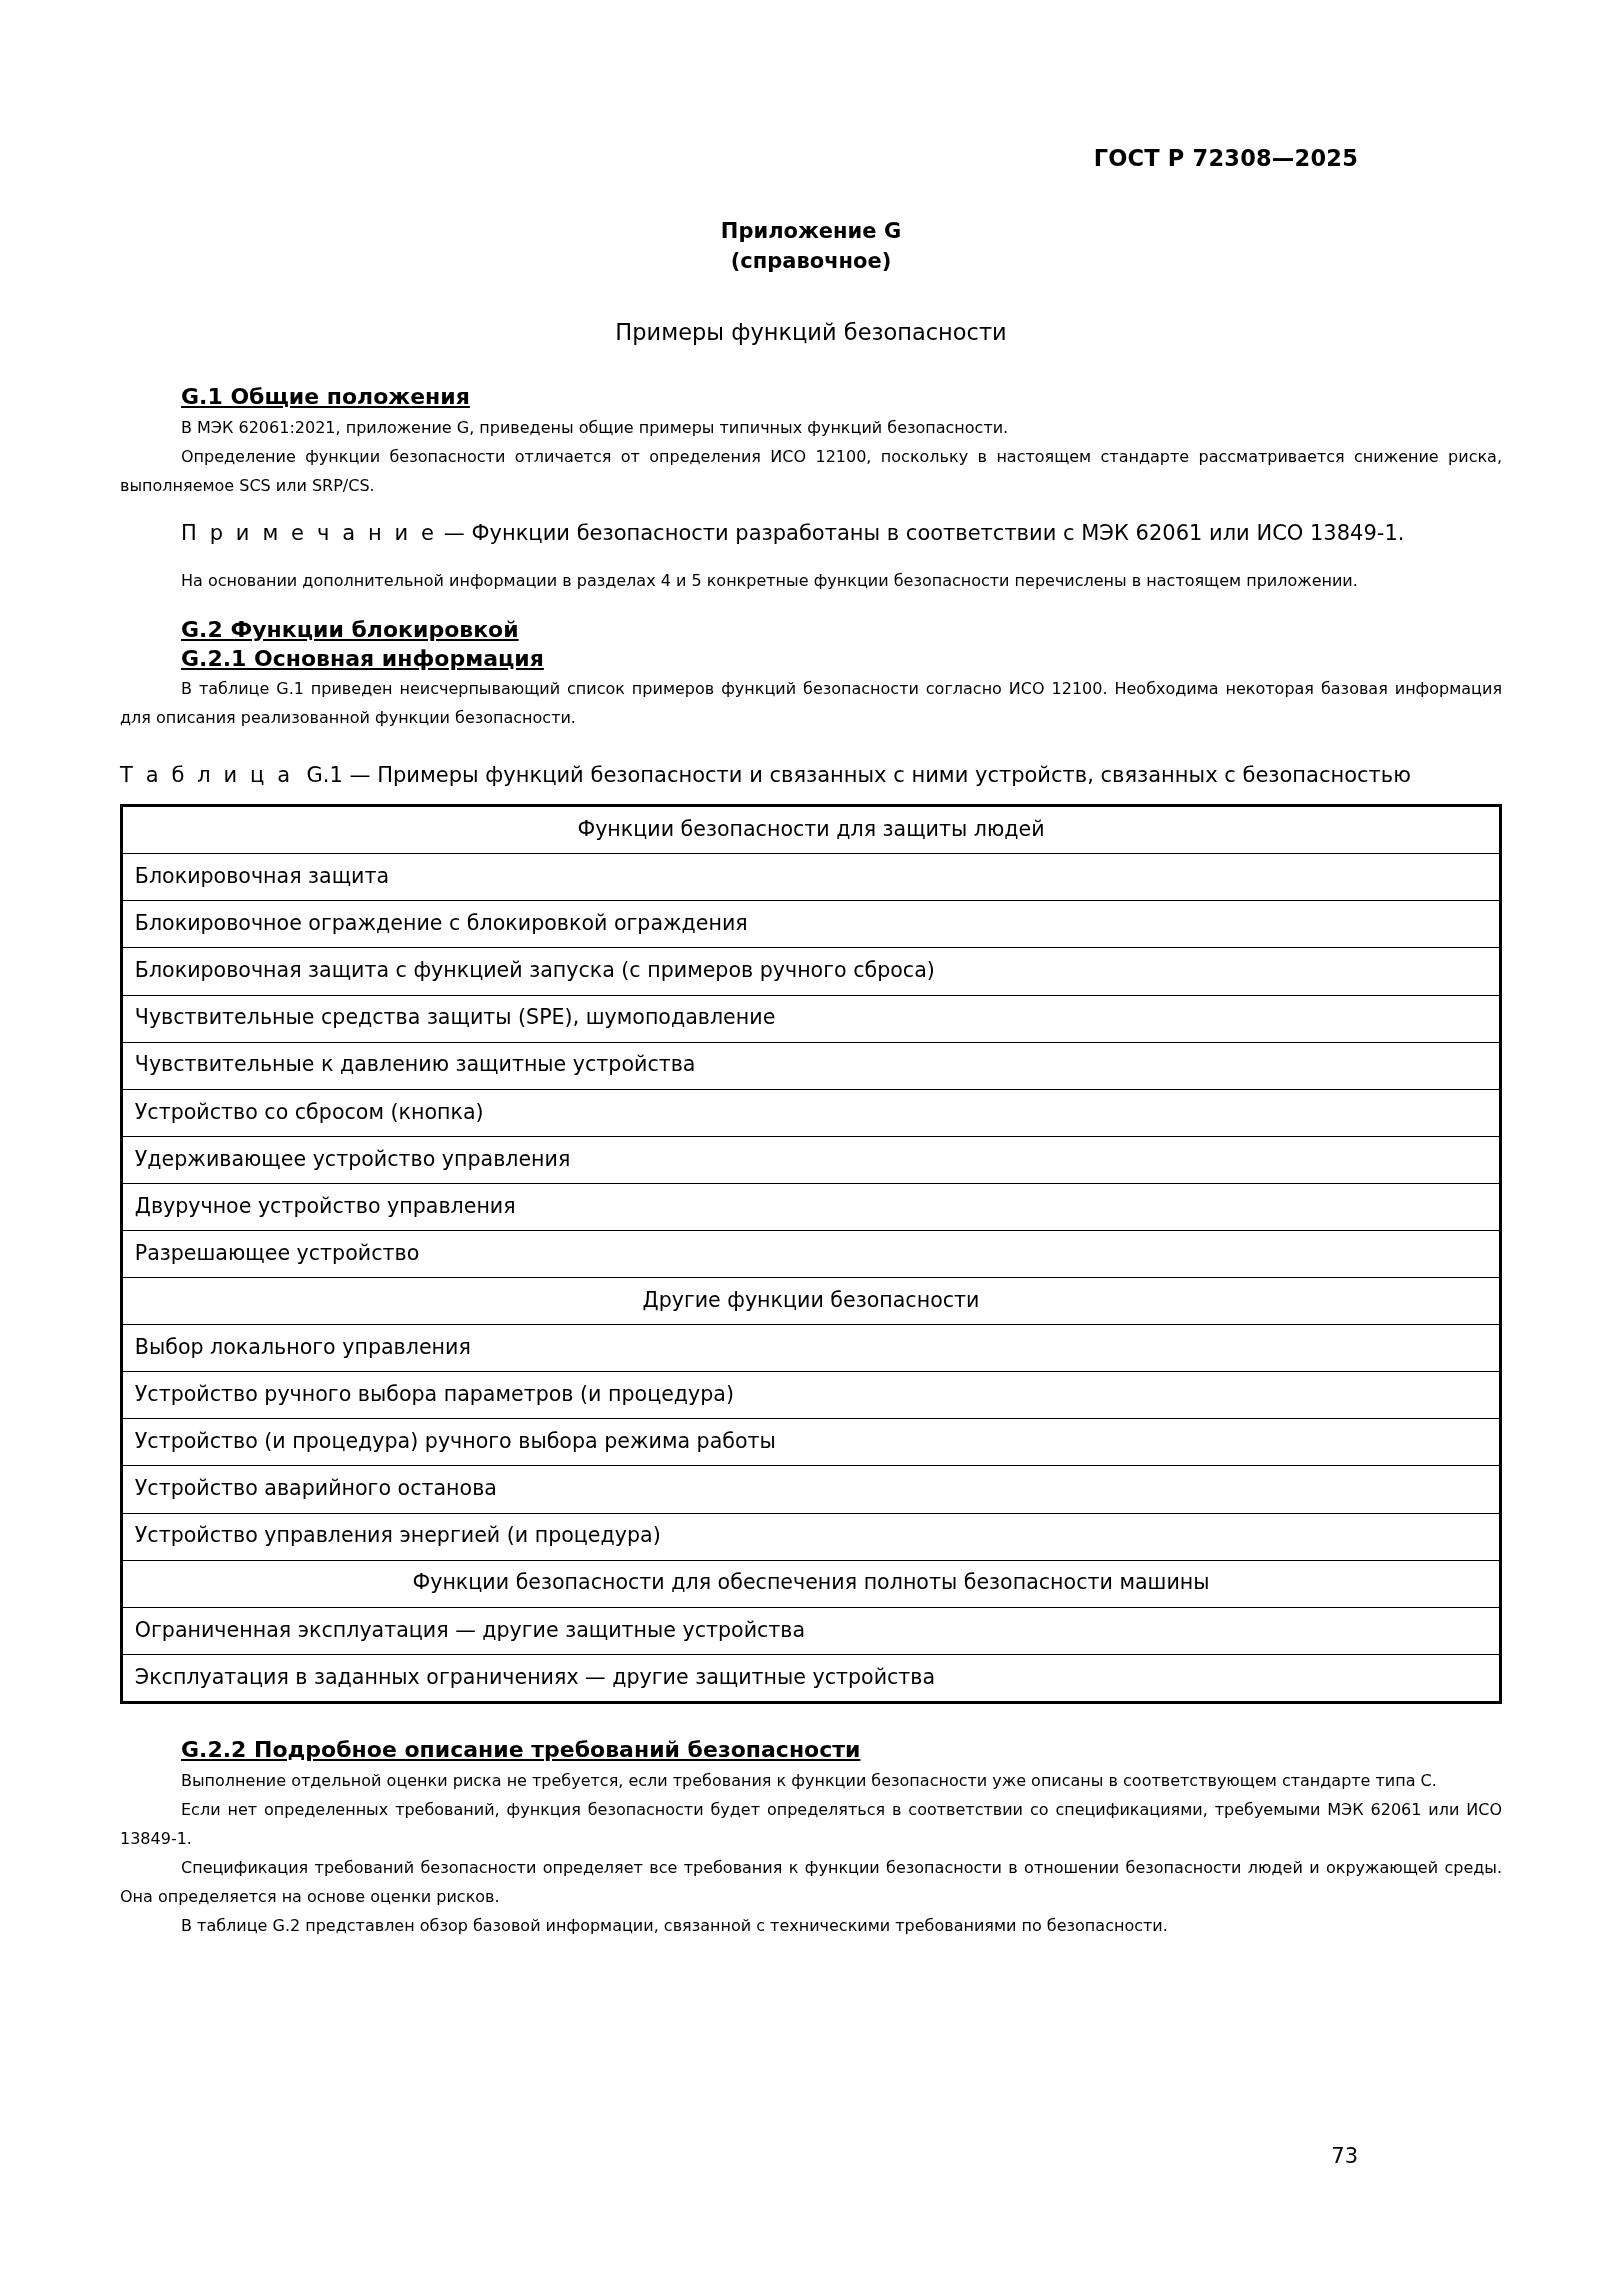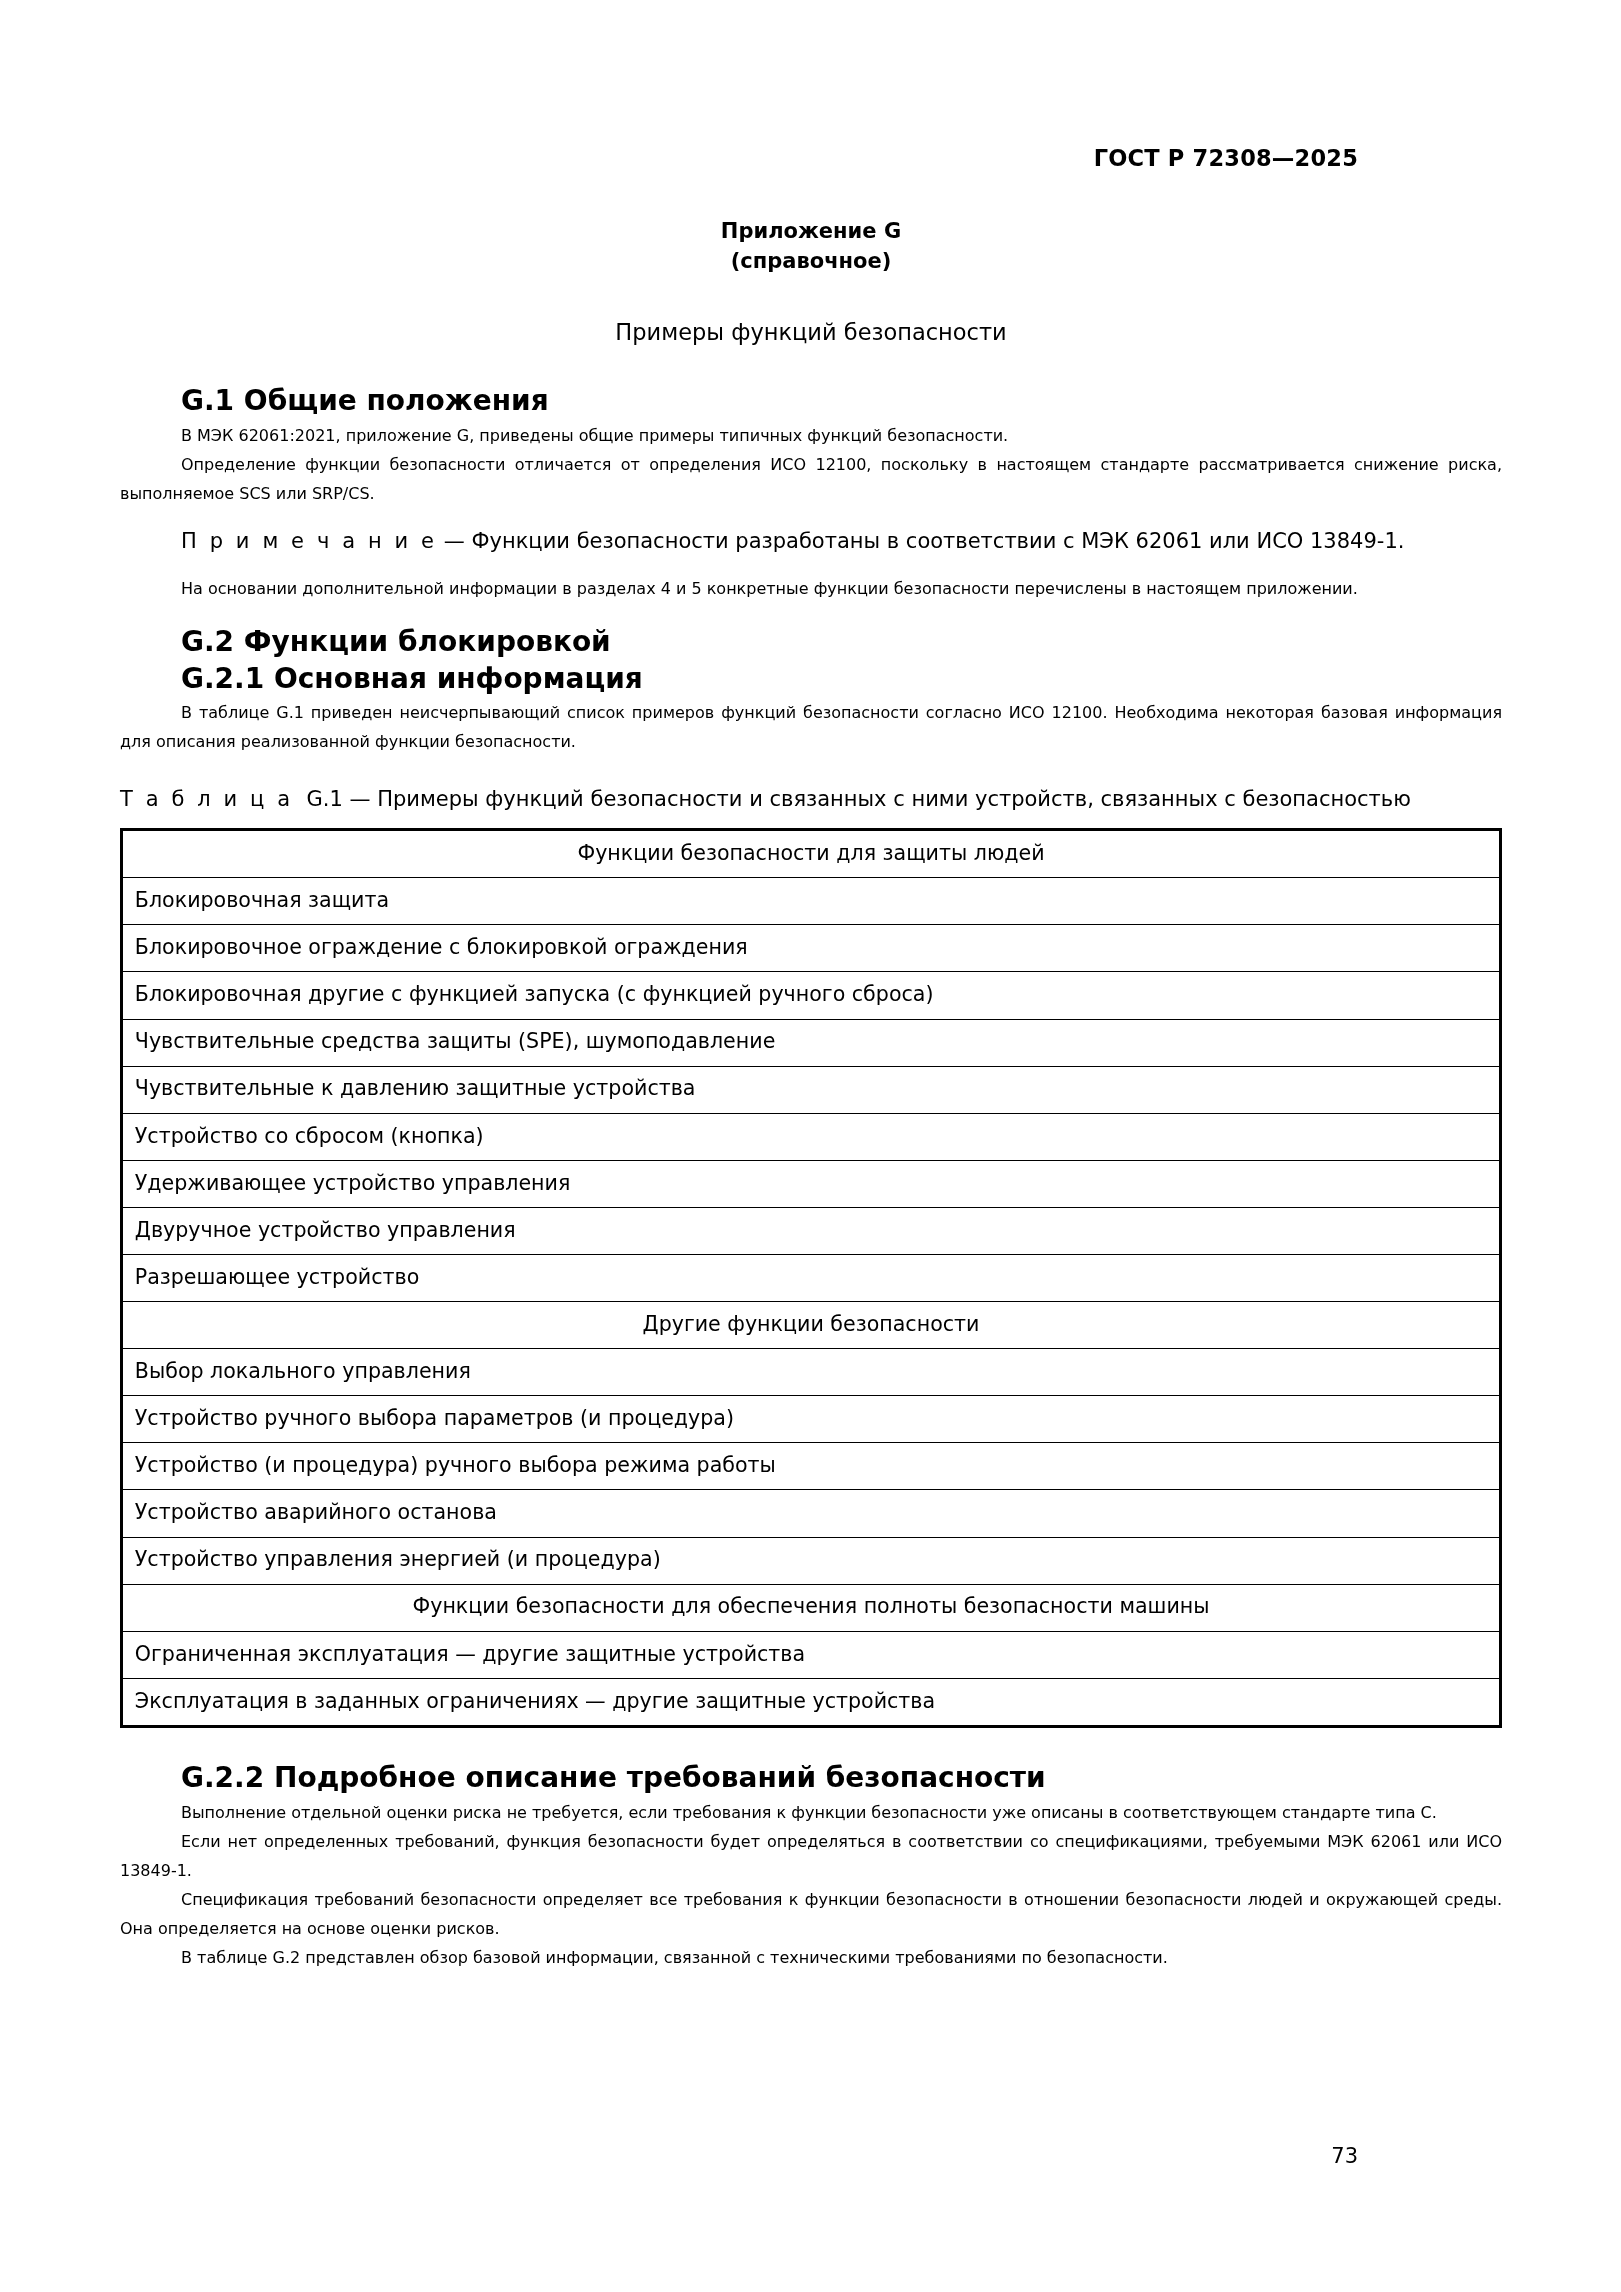--- a/index.html
+++ b/index.html
@@ -51,24 +51,25 @@
     line-height: 30px;
   }
   .doc-title {
     text-align: center;
     font-weight: normal;
     font-size: 22.5px;
     margin-top: 43px;
     margin-bottom: 39px;
   }
   h3.clause {
-    font-size: 28px;
+    font-size: 22px;
     font-weight: bold;
     margin: 0 0 3.9px 0;
     padding-left: 61px;
+    text-decoration: underline;
   }
   h3.clause.tight {
     margin-top: 21.6px;
   }
   p.body {
     font-size: 16px;
     line-height: 29px;
     margin: 0;
     text-align: justify;
     text-indent: 61px;
@@ -154,21 +155,21 @@
             <tr>
               <td class="section">Функции безопасности для защиты людей</td>
             </tr>
             <tr>
               <td class="item">Блокировочная защита</td>
             </tr>
             <tr>
               <td class="item">Блокировочное ограждение с блокировкой ограждения</td>
             </tr>
             <tr>
-              <td class="item">Блокировочная другие с функцией запуска (с функцией ручного сброса)</td>
+              <td class="item">Блокировочная защита с функцией запуска (с примеров ручного сброса)</td>
             </tr>
             <tr>
               <td class="item">Чувствительные средства защиты (SPE), шумоподавление</td>
             </tr>
             <tr>
               <td class="item">Чувствительные к давлению защитные устройства</td>
             </tr>
             <tr>
               <td class="item">Устройство со сбросом (кнопка)</td>
             </tr>

